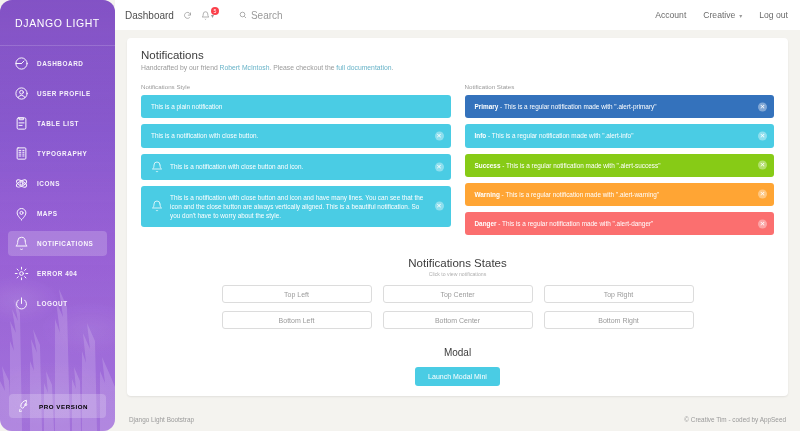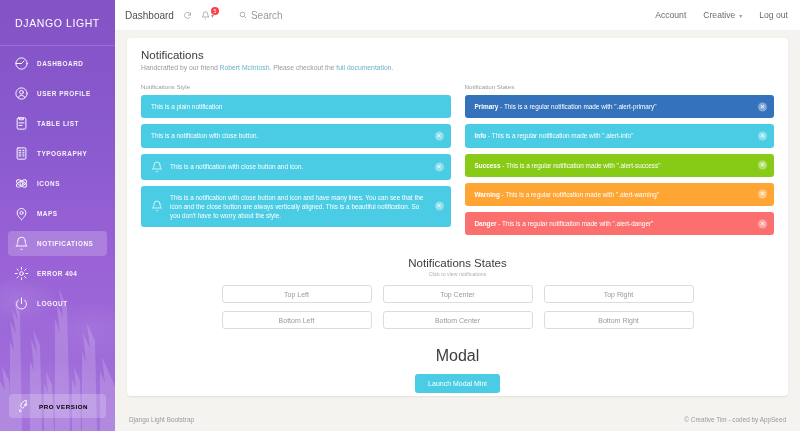--- a/index.html
+++ b/index.html
@@ -11,20 +11,21 @@
   }
   #app { position: relative; width: 800px; height: 431px; display: flex; }
 
   
   #sidebar {
     position: relative;
     width: 115px; height: 431px;
     flex: 0 0 115px;
     overflow: hidden;
     background: linear-gradient(180deg, #8a5fc9 0%, #8b5ed0 30%, #9a62d6 60%, #a06fd9 100%);
+    border-radius: 12px;
   }
   #sidebar-bg {
     position: absolute; inset: 0;
     background:
       radial-gradient(ellipse 60px 34px at 18px 300px, rgba(255,255,255,.10), transparent 70%),
       radial-gradient(ellipse 70px 40px at 90px 330px, rgba(255,255,255,.08), transparent 70%),
       radial-gradient(ellipse 90px 50px at 50px 395px, rgba(255,255,255,.07), transparent 70%),
       linear-gradient(180deg, rgba(120,60,190,.35) 0%, rgba(140,80,210,.12) 45%, rgba(175,130,225,.18) 100%);
     opacity: .95;
   }
@@ -109,21 +110,21 @@
   #places-sub { font-size: 5.2px; color: #b0b0b0; margin-top: 2px; }
   .btn-row { display: flex; gap: 11px; justify-content: center; margin-top: 8px; }
   .place-btn {
     width: 150px; height: 18px; border: 1px solid #dcdcdc; background: #fff;
     border-radius: 3px; color: #9a9a9a; font-size: 7px; cursor: pointer;
     font-family: "Liberation Sans", sans-serif;
   }
 
   
   #modal-sec { margin-top: 18px; text-align: center; }
-  #modal-title { font-size: 16px; color: #3c3c3c; font-weight: 400; }
+  #modal-title { font-size: 10px; color: #3c3c3c; font-weight: 400; }
   #modal-btn {
     margin-top: 9px; background: #4acce4; color: #fff; border: none;
     border-radius: 3px; padding: 6px 13px; font-size: 7px; cursor: pointer;
     font-family: "Liberation Sans", sans-serif;
   }
 
   
   #footer {
     height: 24px; flex: 0 0 24px; display: flex; align-items: center;
     padding: 0 14px; background: #f4f3ef;

